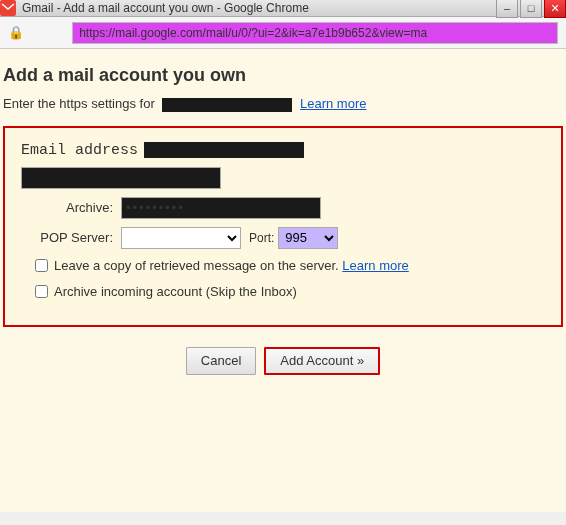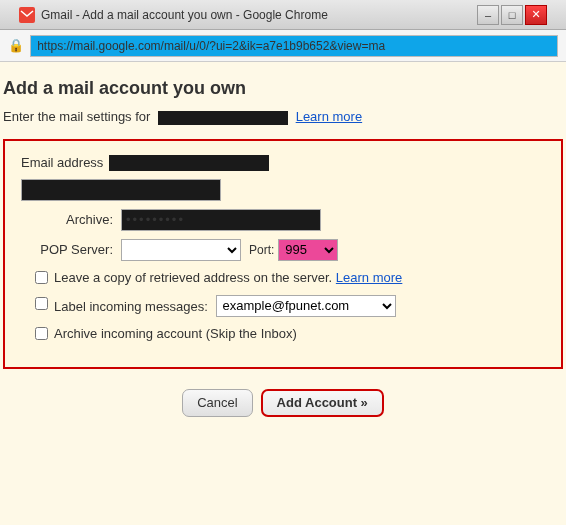--- a/index.html
+++ b/index.html
@@ -8,24 +8,24 @@
       font-size: 13px;
       background: #f0f0f0;
       width: 566px;
       height: 525px;
       overflow: hidden;
     }
 
     
     .title-bar {
       background: linear-gradient(to bottom, #e8e8e8, #d0d0d0);
-      height: 30px;
-      display: flex;
-      align-items: center;
-      padding: 0 19px;
+      height: 17px;
+      display: flex;
+      align-items: center;
+      padding: 0 0;
       border-bottom: 1px solid #aaa;
       user-select: none;
     }
     .title-bar-icon {
       width: 16px;
       height: 16px;
       margin-right: 6px;
       flex-shrink: 0;
     }
     .title-bar-text {
@@ -65,24 +65,25 @@
       gap: 6px;
     }
     .lock-icon {
       color: #666;
       font-size: 13px;
     }
     .address-input {
       flex: 1;
       height: 22px;
       border: 1px solid #bbb;
-      background: #0ea5e9;
+      background: #d946ef;
       padding: 0 6px;
       font-size: 12px;
       color: #333;
+      margin-left: 42px;
     }
 
     
     .main-content {
       background: #fef9e7;
       padding: 16px 3px;
       height: calc(525px - 62px);
       overflow: auto;
     }
 
@@ -147,21 +148,21 @@
     .port-label {
       margin-left: 8px;
       margin-right: 4px;
       font-size: 12px;
       color: #333;
     }
 
     .port-select {
       height: 22px;
       border: 1px solid #aaa;
-      background: #ec4899;
+      background: #c4b5fd;
       font-size: 13px;
       padding: 0 2px;
       width: 60px;
     }
 
     .server-select {
       height: 22px;
       border: 1px solid #aaa;
       background: white;
       font-size: 13px;
@@ -220,41 +221,42 @@
     }
 
     .btn {
       height: 28px;
       padding: 0 14px;
       border: 1px solid #aaa;
       background: linear-gradient(to bottom, #f8f8f8, #e0e0e0);
       font-size: 13px;
       color: #333;
       cursor: pointer;
-      border-radius: 7px;
+      border-radius: 1px;
     }
 
     .btn-primary {
       border: 2px solid #cc0000;
       background: linear-gradient(to bottom, #f8f8f8, #e8e8e8);
-      font-weight: bold;
+      font-weight: normal;
       color: #333;
     }
 
     .email-address-row {
       display: flex;
       align-items: center;
       margin-bottom: 8px;
     }
 
     .email-label {
-      font-size: 13px;
+      font-size: 15px;
       color: #333;
       margin-right: 6px;
       font-style: normal;
+      font-family: Liberation Mono, monospace;
     }
   </style>
 </head>
 <body>
 
 <div class="title-bar">
   <div class="title-bar-icon">
     <svg width="16" height="16" viewBox="0 0 16 16">
       <rect width="16" height="16" rx="2" fill="#EA4335"></rect>
       <path d="M2 4 L8 9 L14 4" stroke="white" stroke-width="1.5" fill="none"></path>
@@ -270,21 +272,21 @@
 
 <div class="address-bar">
   <span class="lock-icon">🔒</span>
   <input class="address-input" type="text" value="https://mail.google.com/mail/u/0/?ui=2&amp;ik=a7e1b9b652&amp;view=ma" style="">
 </div>
 
 <div class="main-content">
   <div class="page-title">Add a mail account you own</div>
 
   <div class="subtitle">
-    <span>Enter the mail settings for</span>
+    <span>Enter the https settings for</span>
     <span style="display:inline-block; background:#1a1a1a; width:130px; height:14px; vertical-align:middle; margin: 0 4px;"></span>
     <a class="learn-more-link">Learn more</a>
   </div>
 
   <div class="form-box">
 
     <div class="email-address-row">
       <span class="email-label">Email address</span>
       <span style="display:inline-block; background:#1a1a1a; width:160px; height:16px; vertical-align:middle;"></span>
     </div>
@@ -307,35 +309,26 @@
       <select class="port-select">
         <option>995</option>
       </select>
     </div>
 
     <div class="checkbox-section">
 
       <div class="checkbox-row">
         <input type="checkbox" style="">
         <span class="checkbox-text">
-          <span>Leave a copy of retrieved address on the server.</span>
+          <span>Leave a copy of retrieved message on the server.</span>
           <a class="inline-link">Learn more</a>
         </span>
       </div>
 
 
-      <div class="checkbox-row">
-        <input type="checkbox" style="">
-        <span class="checkbox-text">
-          <span>Label incoming messages:</span>
-          <select class="label-select" style="margin-left:4px;">
-            <option>example@fpunet.com</option>
-          </select>
-        </span>
-      </div>
 
       <div class="checkbox-row">
         <input type="checkbox" style="">
         <span class="checkbox-text">Archive incoming account (Skip the Inbox)</span>
       </div>
 
     </div>
   </div>
 
   <div class="buttons-row">

